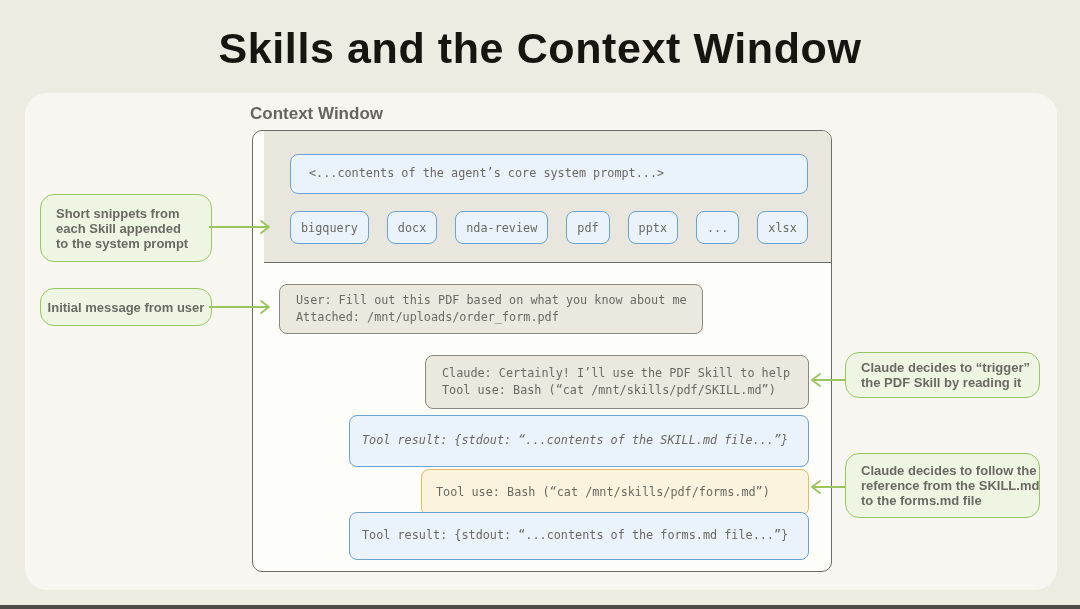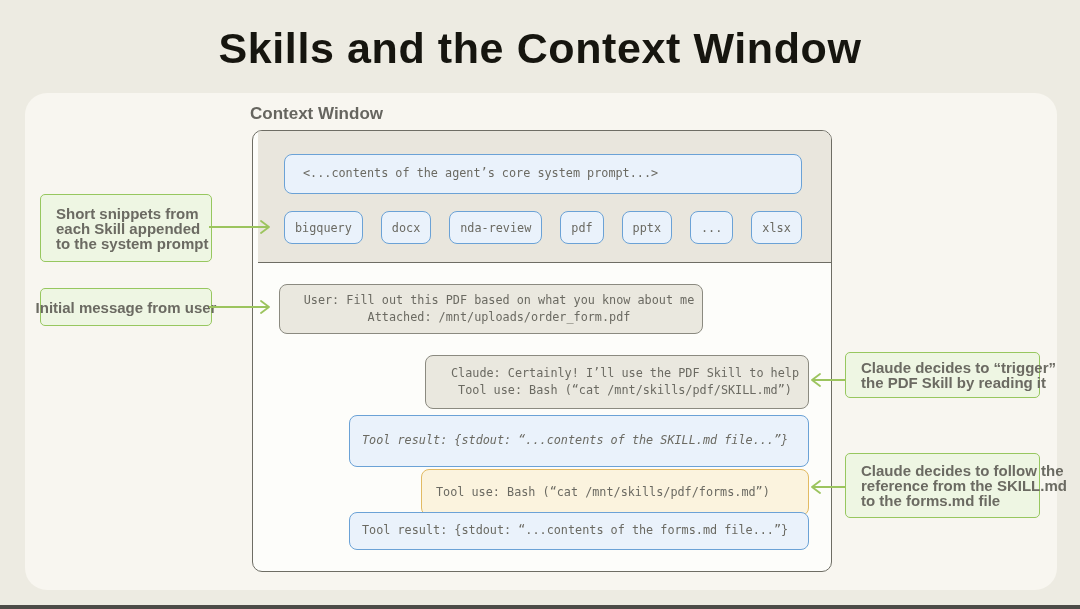--- a/index.html
+++ b/index.html
@@ -20,56 +20,56 @@
   .cw-label{
     position:absolute; left:250px; top:104px;
     font-size:17px; font-weight:bold; color:#66655f;
   }
   .cw-box{
     position:absolute; left:252px; top:130px; width:580px; height:442px;
     box-sizing:border-box; background:#fdfdfa;
     border:1.5px solid #6e6d64; border-radius:10px; overflow:hidden;
   }
   .cw-header{
-    position:absolute; left:5px; top:0; width:100%; height:132px;
+    position:absolute; left:11px; top:0; width:100%; height:132px;
     box-sizing:border-box; background:#e9e6dd;
     border-bottom:1.5px solid #6e6d64;
   }
   .box{
     position:absolute; box-sizing:border-box;
     border:1.5px solid; border-radius:8px;
     display:flex; flex-direction:column; justify-content:center;
     font-family:"DejaVu Sans Mono", monospace;
     font-size:11.8px; color:#6b6a62; white-space:nowrap;
   }
   .box .line{ line-height:17.5px; }
   .blue  { border-color:#6ba2d6; background:#eaf2fb; }
-  .grayb { border-color:#8b8a80; background:#eae8df;text-align:center; }
+  .grayb { border-color:#8b8a80; background:#eae8df; }
   .orangeb{ border-color:#e2ba63; background:#fbf3de; }
   .sys-box   { left:26px;  top:23px;  width:518px; height:40px; } .sys-box .line{ padding-left:18px; }
   .user-box  { left:26px;  top:153px; width:424px; height:50px; } .user-box .line{ padding-left:16px; }
   .claude-box{ left:172px; top:224px; width:384px; height:54px; } .claude-box .line{ padding-left:16px; }
   .result1-box{ left:96px; top:284px; width:460px; height:52px;font-style:italic; } .result1-box .line{ padding-left:12px; }
   .tooluse-box{ left:168px; top:338px; width:388px; height:47px; } .tooluse-box .line{ padding-left:14px; }
-  .result2-box{ left:96px; top:381px; width:460px; height:38px; } .result2-box .line{ padding-left:12px; }
+  .result2-box{ left:96px; top:381px; width:460px; height:48px; } .result2-box .line{ padding-left:12px; }
   .chips{
     position:absolute; left:26px; top:80px;
     display:flex; flex-direction:row; gap:18px;
   }
   .chip{
     height:33px; box-sizing:border-box;
     border:1.5px solid #6ba2d6; background:#eaf2fb; border-radius:8px;
     display:flex; align-items:center; padding:0 10px;
     font-family:"DejaVu Sans Mono", monospace; font-size:11.8px; color:#6b6a62;
   }
   .ann{
     position:absolute; box-sizing:border-box;
-    border:1.5px solid #97c75f; background:#eef6e3; border-radius:5px;
+    border:1.5px solid #97c75f; background:#eef6e3; border-radius:14px;
     display:flex; flex-direction:column; justify-content:center;
-    font-size:15px; font-weight:bold; line-height:15px; color:#6b6a62;
+    font-size:13px; font-weight:bold; line-height:15px; color:#6b6a62;
     padding:2px 8px 2px 15px; white-space:nowrap;
   }
   .ann.center{ align-items:center; padding:2px 6px; }
   .la1{ left:40px;  top:194px; width:172px; height:68px; }
   .la2{ left:40px;  top:288px; width:172px; height:38px; }
   .ra1{ left:845px; top:352px; width:195px; height:46px; }
   .ra2{ left:845px; top:453px; width:195px; height:65px; }
   .arrow{ position:absolute; }
   .a1{ left:209px; top:219px; }
   .a2{ left:209px; top:299px; }

